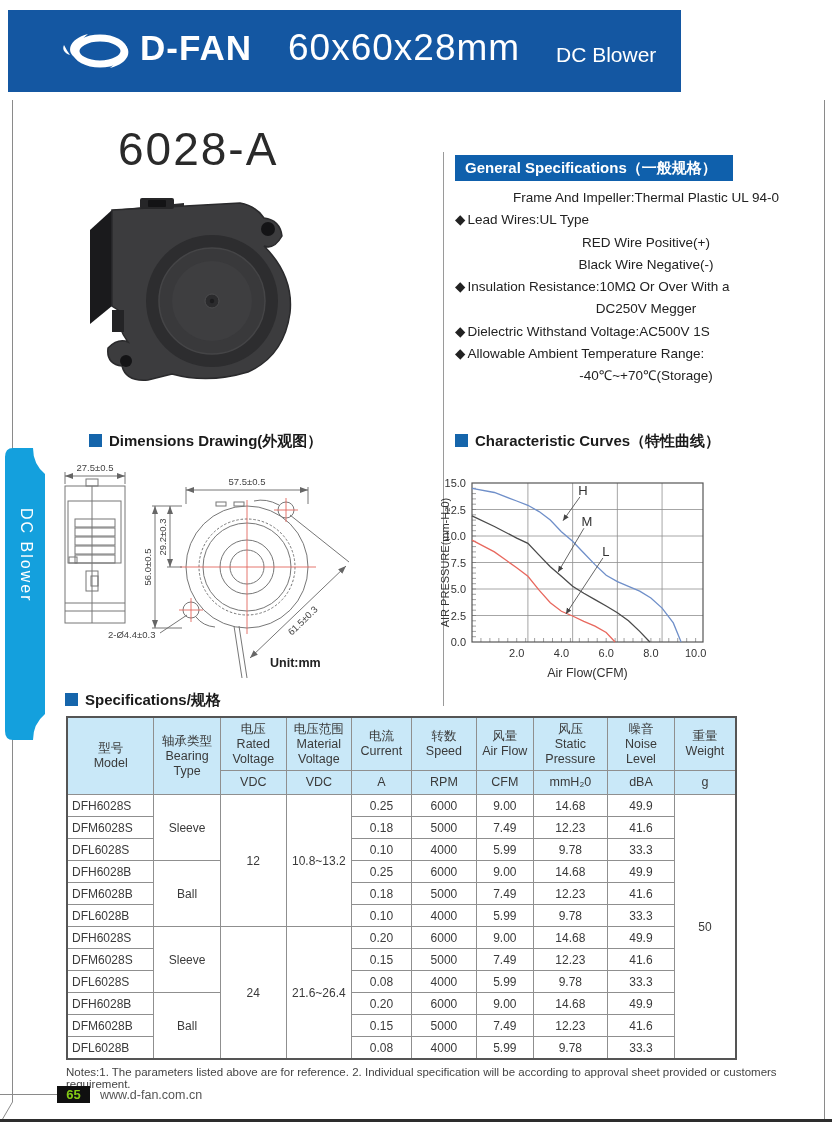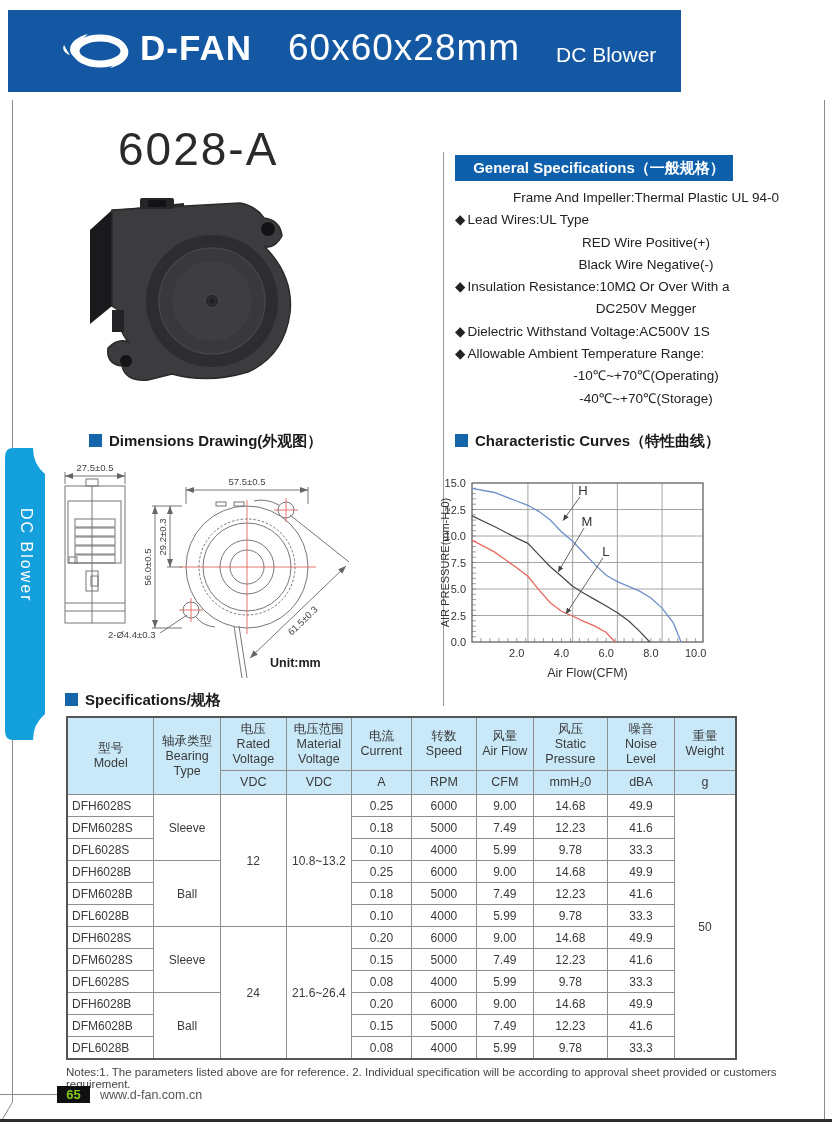--- a/index.html
+++ b/index.html
@@ -21,21 +21,21 @@
   .side-tab{left:4px;top:448px;width:42px;height:292px;}
   .side-tab-label{position:absolute;left:9px;top:60px;width:22px;height:180px;
      writing-mode:vertical-rl;text-orientation:mixed;color:#fff;font-size:16px;letter-spacing:2px;}
 
   
   .model-title{left:118px;top:122px;font-size:46px;color:#2a2a2a;letter-spacing:2px;}
   .product-photo{left:88px;top:198px;}
 
   
   .gen-bar{left:455px;top:155px;width:278px;height:26px;background:#0f60ac;color:#fff;
-     font-size:15px;font-weight:bold;line-height:26px;padding-left:10px;box-sizing:border-box;text-align:center;}
+     font-size:15px;font-weight:bold;line-height:26px;padding-left:10px;box-sizing:border-box;}
   .gen-list{left:455px;top:187px;width:368px;font-size:13.5px;color:#222;line-height:22.3px;}
   .gen-line{white-space:nowrap;}
   .gen-line .b{margin-right:2px;}
   .gen-line.cont{padding-left:14px;text-align:center;}
 
   
   .sec-title{font-size:15px;font-weight:bold;color:#1b1b1b;}
   .sec-sq{display:inline-block;width:13px;height:13px;background:#1565ab;margin-right:7px;vertical-align:-1px;}
   .sec-dims{left:65px;top:432px;padding-left:24px;}
   .sec-curv{left:455px;top:432px;}
@@ -123,21 +123,20 @@
   <div class="abs gen-bar">General Specifications（一般规格）</div>
   <div class="abs gen-list">
       <div class="gen-line cont">Frame And Impeller:Thermal Plastic UL 94-0</div>
       <div class="gen-line"><span class="b">◆</span>Lead Wires:UL Type</div>
       <div class="gen-line cont">RED Wire Positive(+)</div>
       <div class="gen-line cont">Black Wire Negative(-)</div>
       <div class="gen-line"><span class="b">◆</span>Insulation Resistance:10MΩ Or Over With a</div>
       <div class="gen-line cont">DC250V Megger</div>
       <div class="gen-line"><span class="b">◆</span>Dielectric Withstand Voltage:AC500V 1S</div>
       <div class="gen-line"><span class="b">◆</span>Allowable Ambient Temperature Range:</div>
-      <div class="gen-line cont">-10℃~+70℃(Operating)</div>
       <div class="gen-line cont">-40℃~+70℃(Storage)</div>
     </div>
 
   <div class="abs sec-title sec-dims">
     <span class="sec-sq"></span><span>Dimensions Drawing(外观图）</span>
   </div>
   <div class="abs sec-title sec-curv">
     <span class="sec-sq"></span><span>Characteristic Curves（特性曲线）</span>
   </div>
   <div class="abs sec-title sec-spec">

